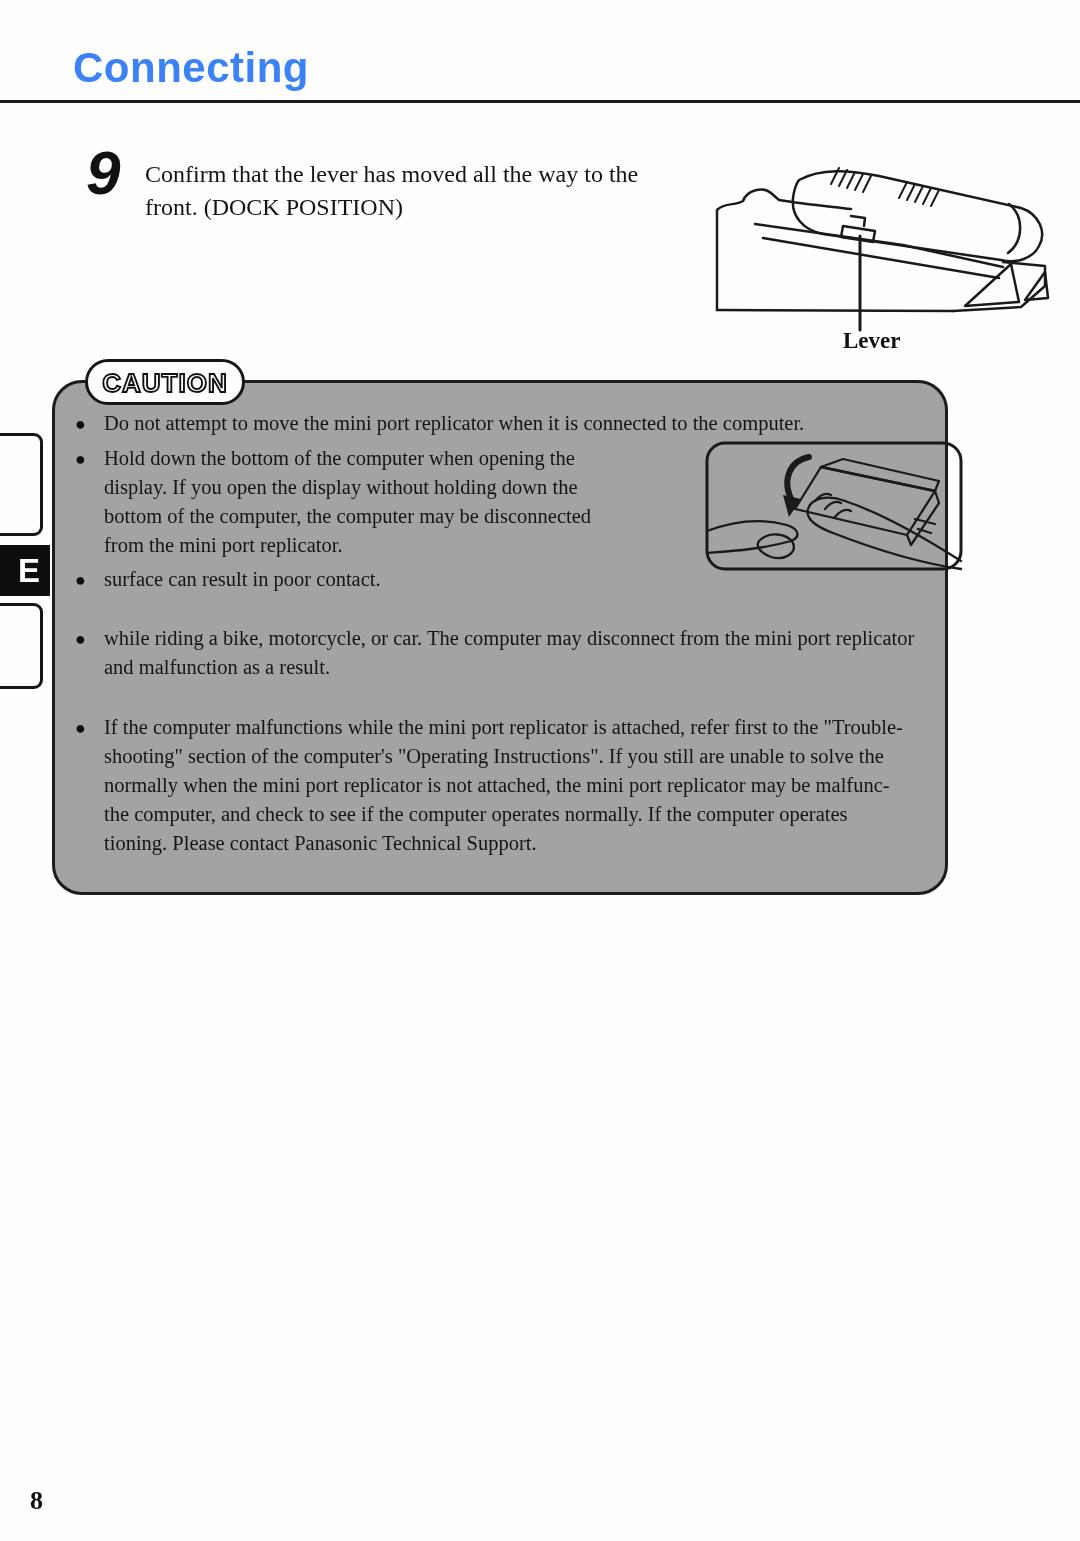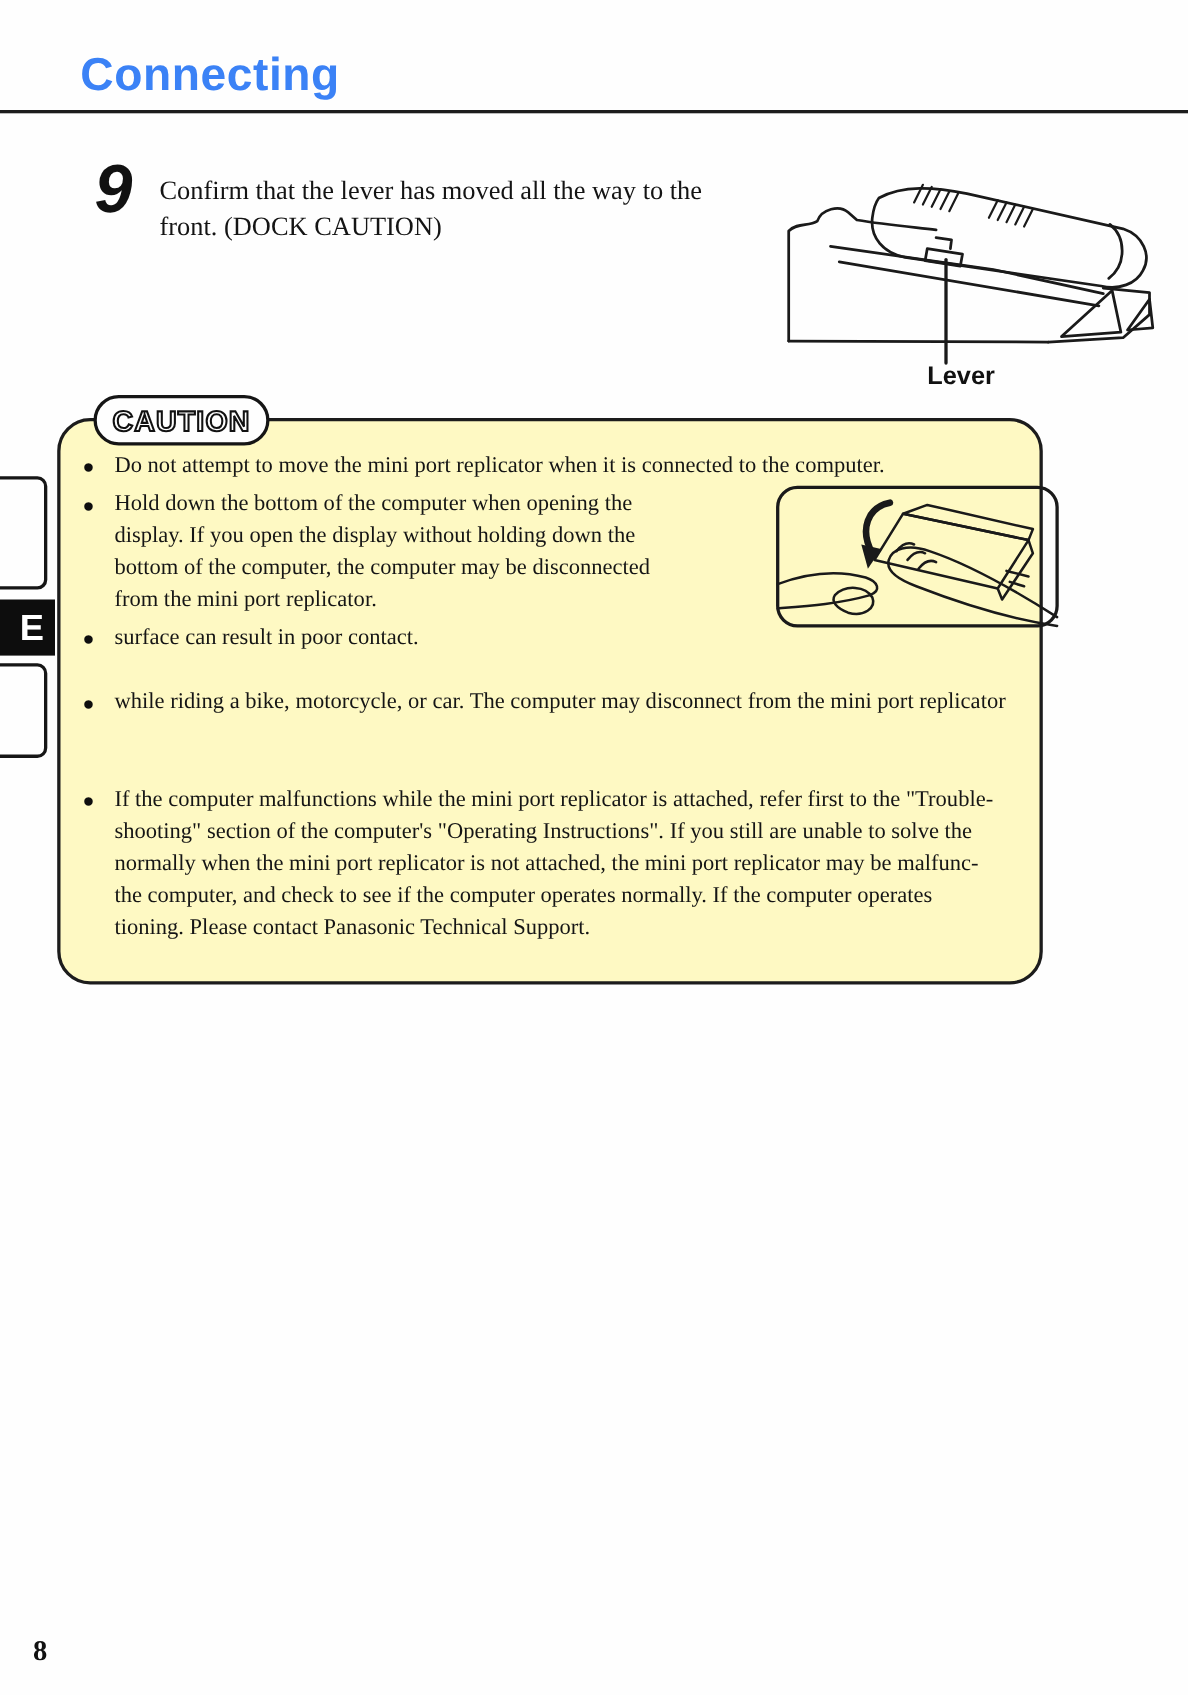--- a/index.html
+++ b/index.html
@@ -25,26 +25,26 @@
     font-weight:bold; font-style:italic; font-size:62px; color:#111;
     line-height:1;
   }
   .step-text {
     position:absolute; left:145px; top:158px; width:575px;
     font-size:24px; line-height:33px; color:#141414;
   }
   .fig-dock { position:absolute; left:703px; top:146px; width:348px; height:188px; }
   .lever-label {
     position:absolute; left:843px; top:328px;
-    font-family:Liberation Sans, sans-serif;
+    font-family:Liberation Serif, serif;
     font-weight:bold; font-size:23px; color:#111;
   }
   .caution-box {
     position:absolute; left:52px; top:380px; width:896px; height:515px;
-    border:3px solid #1c1c1c; border-radius:30px; background:#fef9c3;
+    border:3px solid #1c1c1c; border-radius:30px; background:#a3a3a3;
   }
   .caution-pill {
     position:absolute; left:30px; top:-24px; width:160px; height:46px;
     background:#fefefe; border:3.5px solid #151515; border-radius:25px;
     display:flex; align-items:center; justify-content:center; z-index:2;
   }
   .bullet {
     position:absolute; padding-left:29px; font-size:20.5px; line-height:29px;
     color:#151515;
   }
@@ -79,21 +79,21 @@
 <body>
 
 <div class="page">
 
   <div class="title">Connecting</div>
   <div class="title-rule"></div>
 
   <div class="step-number">9</div>
   <div class="step-text">
     <div>Confirm that the lever has moved all the way to the</div>
-    <div>front. (DOCK CAUTION)</div>
+    <div>front. (DOCK POSITION)</div>
   </div>
 
   <svg class="lineart fig-dock" viewBox="0 0 348 188">
     <g stroke-width="2.5">
 
       <path d="M14,164 L14,64 C22,56 32,60 40,55 C44,44 60,40 68,47 L76,54 C100,58 122,60 148,63"></path>
       <path d="M14,164 L250,165"></path>
 
       <path d="M96,34 C118,22 146,24 176,30 L318,62 C336,68 344,86 336,100 C330,112 314,118 298,114 L120,88 C100,84 88,70 90,52 C91,44 93,38 96,34 Z"></path>
       <path d="M306,58 C321,70 321,95 305,107"></path>
@@ -172,20 +172,21 @@
     </svg>
 
     <div class="bullet b3">
       <span class="marker">●</span>
       <div>surface can result in poor contact.</div>
     </div>
 
     <div class="bullet b4">
       <span class="marker">●</span>
       <div>while riding a bike, motorcycle, or car.  The computer may disconnect from the mini port replicator</div>
+      <div>and malfunction as a result.</div>
     </div>
 
     <div class="bullet b5">
       <span class="marker">●</span>
       <div>If the computer malfunctions while the mini port replicator is attached, refer first to the "Trouble-</div>
       <div>shooting" section of the computer's "Operating Instructions".  If you still are unable to solve the</div>
       <div>normally when the mini port replicator is not attached, the mini port replicator may be malfunc-</div>
       <div>the computer, and check to see if the computer operates normally.  If the computer operates</div>
       <div>tioning.  Please contact Panasonic Technical Support.</div>
     </div>

